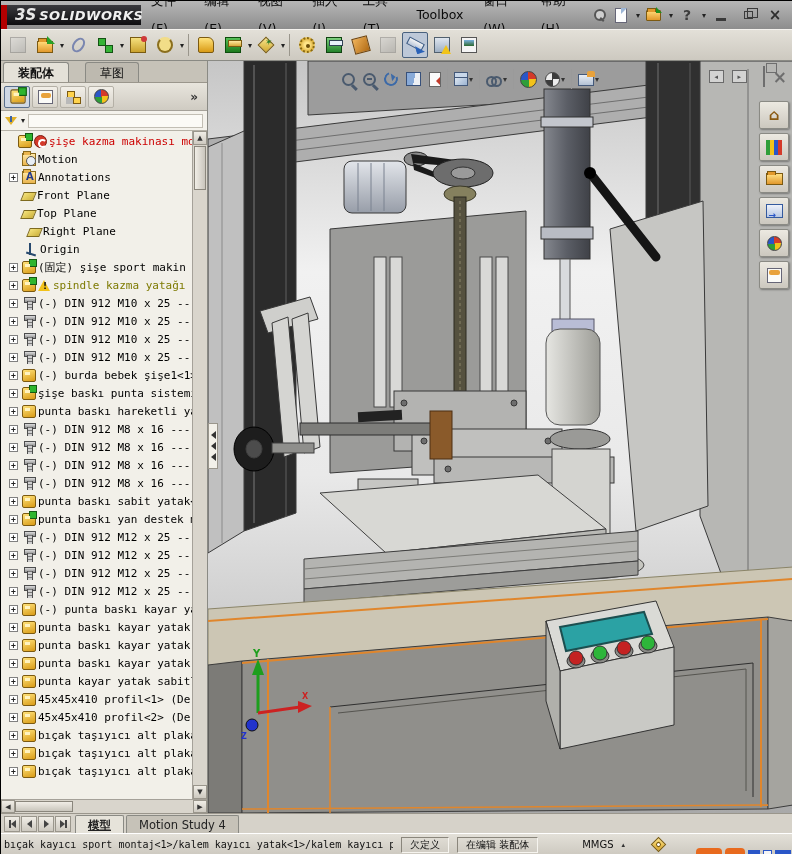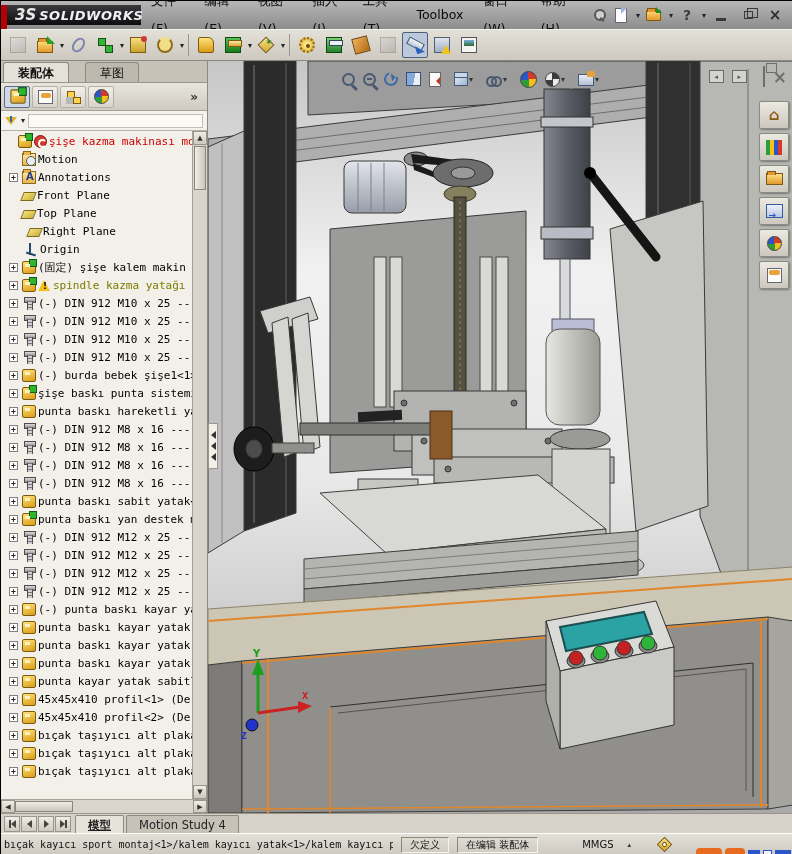--- a/index.html
+++ b/index.html
@@ -194,21 +194,21 @@
   .navbtn .tl{border-right:5px solid #444}
   .navbtn .tr{border-left:5px solid #444}
   .navbtn .bar{width:2px;height:8px;background:#444;border:none}
   .dtab{height:18px;padding:0 12px;font-size:11.5px;line-height:18px;background:#c6c2b8;border:1px solid #8a8a84;border-bottom:none;color:#222;margin-left:2px;border-radius:2px 2px 0 0}
   .dtab.active{background:#e6e3da;font-weight:bold;text-decoration:underline}
 
   
   .statusbar{position:absolute;left:0;top:832px;width:792px;height:22px;background:linear-gradient(#e3e0d8,#cdc9c0);border-top:1px solid #fff;display:flex;align-items:center;font-size:10px;color:#111}
   .st-path{width:392px;padding-left:3px;white-space:nowrap;overflow:hidden;font-family:"DejaVu Sans Mono",monospace}
   .st-cell{border:1px solid;border-color:#8a867c #f6f4ef #f6f4ef #8a867c;height:16px;line-height:14px;padding:0 8px;margin-left:8px;white-space:nowrap}
-  .st-units{margin-left:44px;display:flex;align-items:center;gap:14px}
+  .st-units{margin-left:44px;display:flex;align-items:center;gap:8px}
   .tiny-caret{font-size:7px;color:#333}
   .tagicon{width:11px;height:11px;background:linear-gradient(135deg,#ffe588,#d9a425);border:1px solid #7a5c12;transform:rotate(45deg);position:relative;margin-left:28px}
   .tagicon::after{content:"";position:absolute;left:2px;top:2px;width:3px;height:3px;border-radius:50%;background:#fff;border:1px solid #7a5c12}
   .watermark{position:absolute;right:2px;bottom:0;height:7px;display:flex;align-items:flex-end;gap:3px}
   .wm-o{width:26px;height:7px;background:#e86a1e;border-radius:4px 4px 0 0}
   .wm-b{width:12px;height:5px;background:#2a56c8}
   .wm-w{width:9px;height:5px;background:#f4f4f4;border:1px solid #2a56c8}
 </style>
 </head>
 <body>
@@ -374,21 +374,21 @@
               <span class="tlabel">Right Plane</span>
             </div>
             <div class="trow" style="padding-left: 8px;">
               <span class="exp-sp"></span>
               <span class="tico t-origin"></span>
               <span class="tlabel">Origin</span>
             </div>
             <div class="trow" style="padding-left: 6px;">
               <span class="exp">+</span>
               <span class="tico t-assembly"></span>
-              <span class="tlabel">(固定) şişe kalem makin</span>
+              <span class="tlabel">(固定) şişe sport makin</span>
             </div>
             <div class="trow" style="padding-left: 6px;">
               <span class="exp">+</span>
               <span class="tico t-assembly"></span>
               <span class="tico t-warn"></span>
               <span class="tlabel olive">spindle kazma yatağı</span>
             </div>
             <div class="trow" style="padding-left: 6px;">
               <span class="exp">+</span>
               <span class="tico t-bolt"></span>

